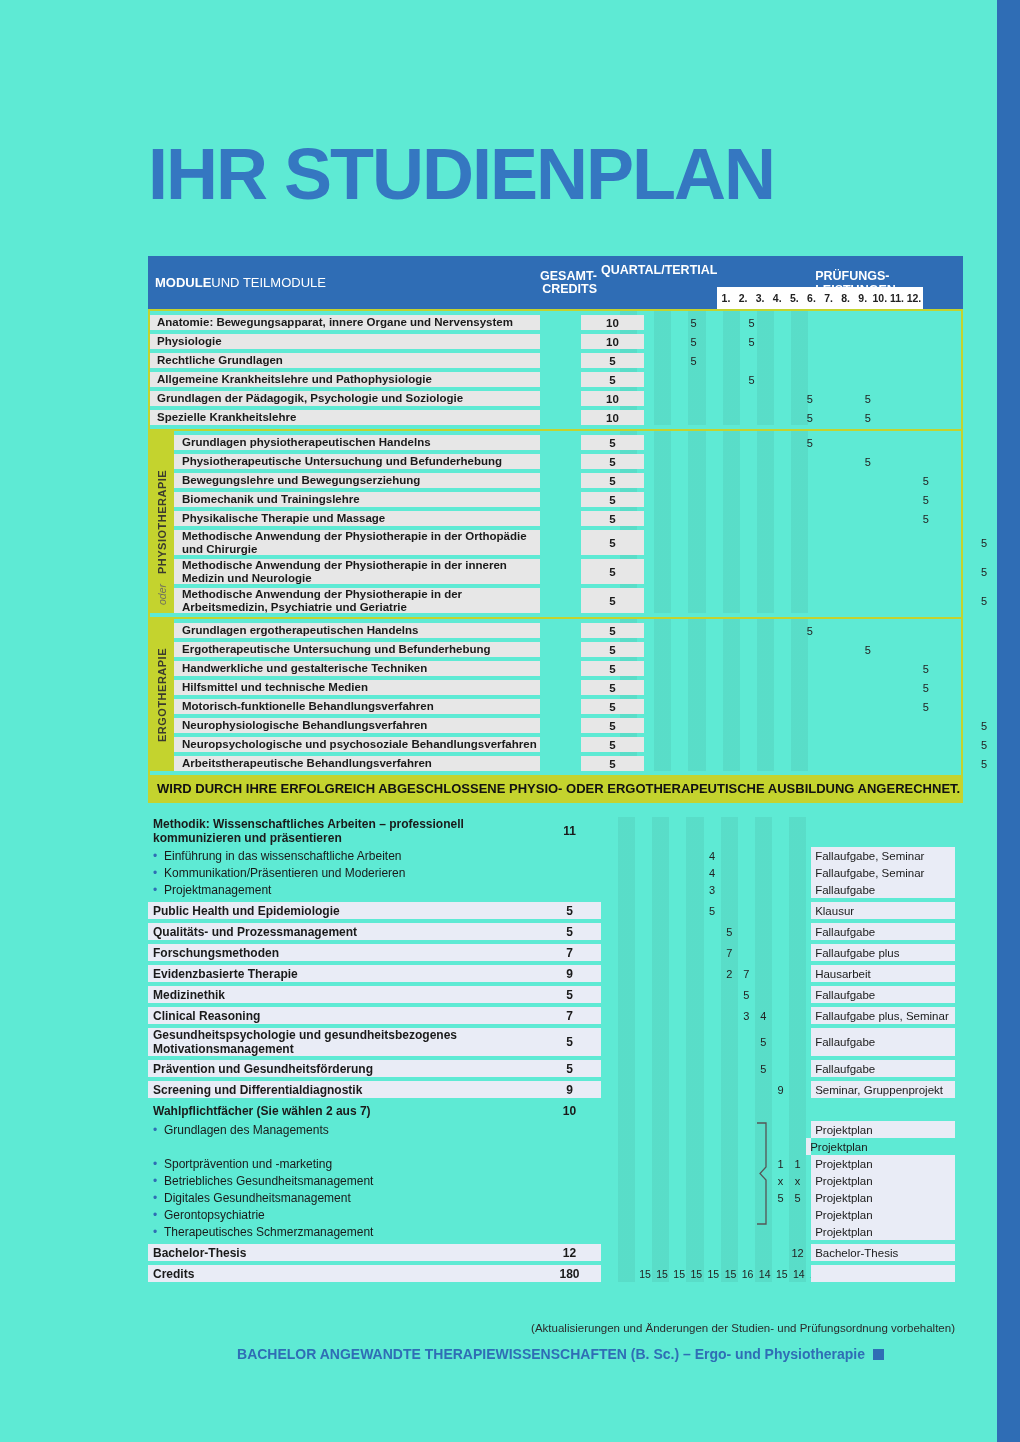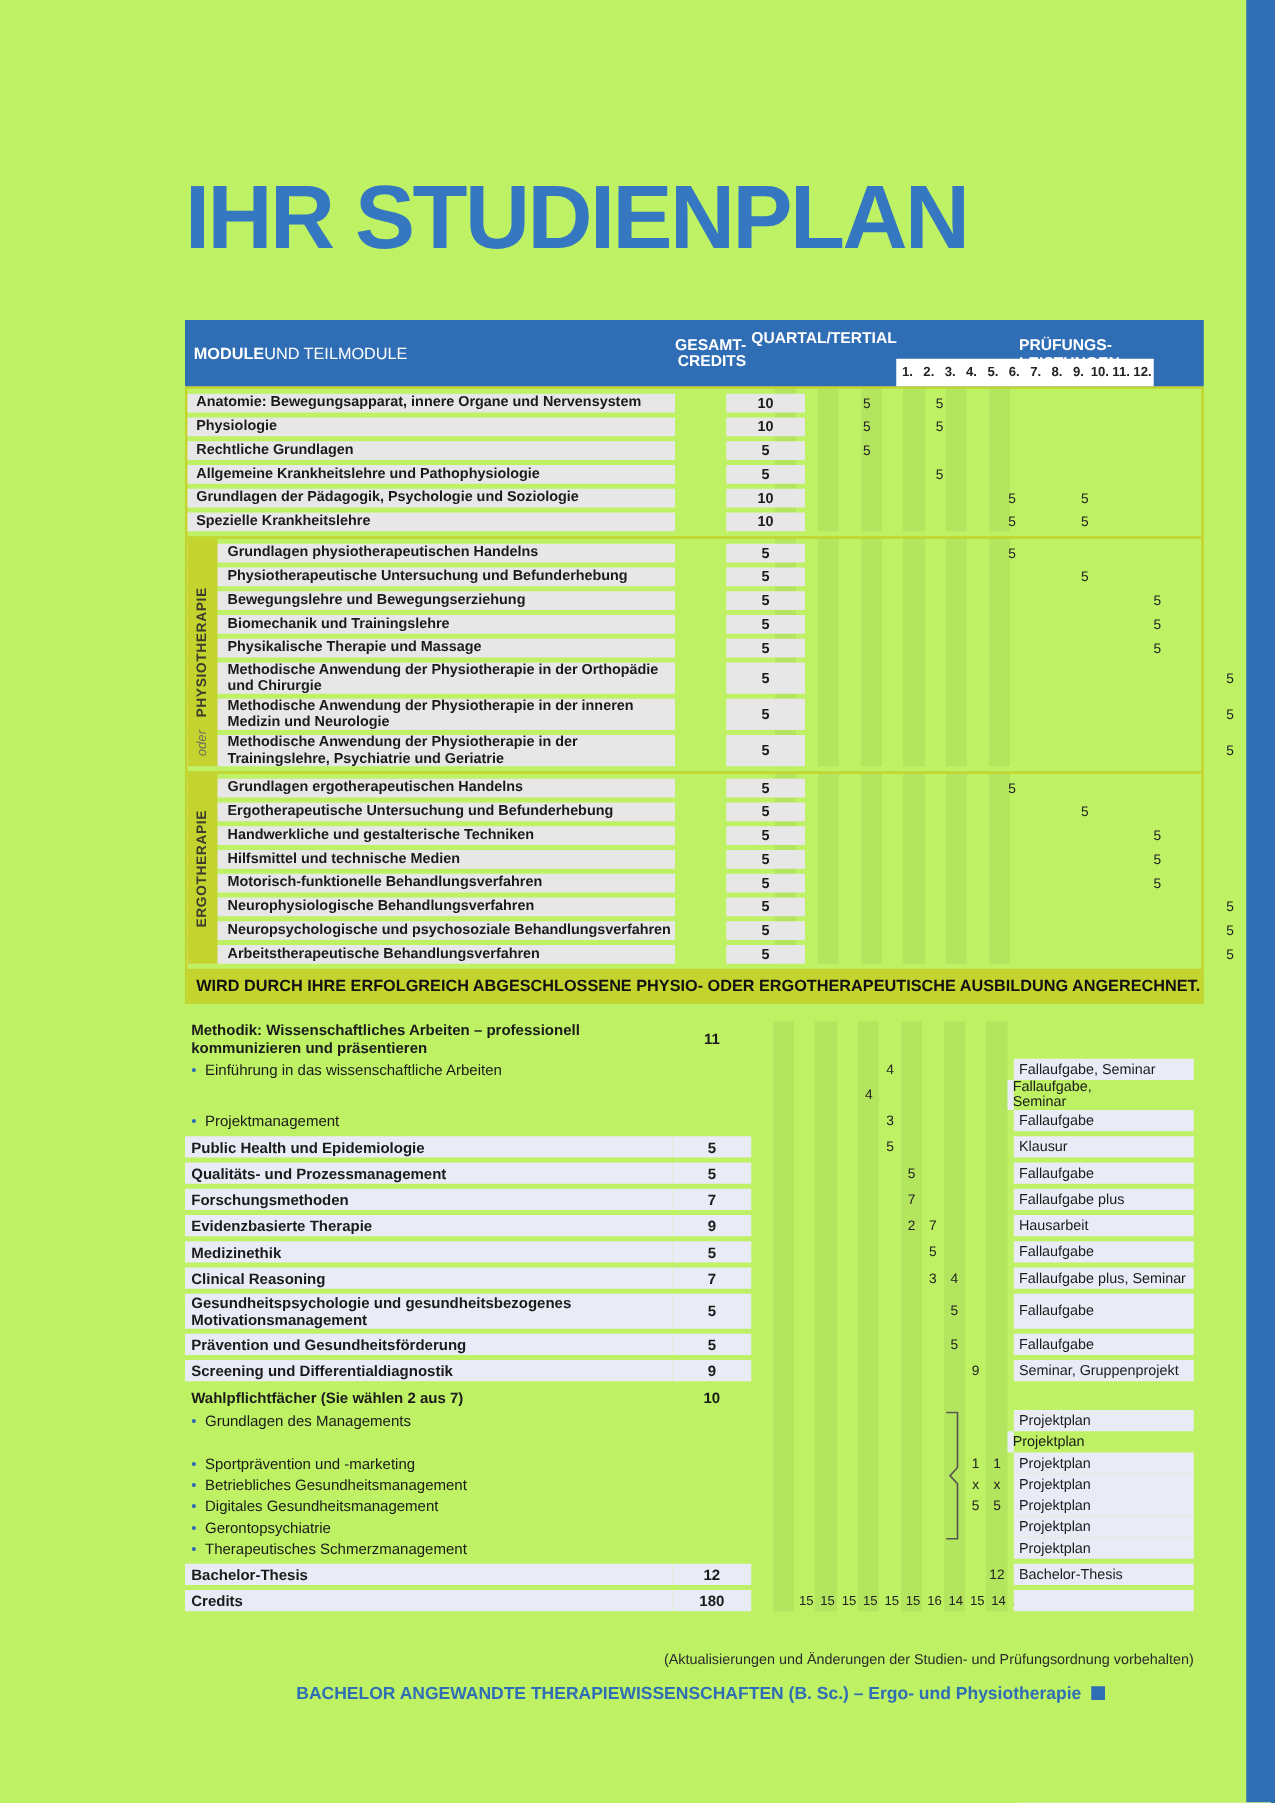--- a/index.html
+++ b/index.html
@@ -8,21 +8,21 @@
     --lime:#C4D32E;
     --rowgray:#E7E7E7;
     --tint:#E9ECF6;
     --thesis:#C9D0E8;
     --stripe:rgba(0,0,0,0.055);
     --ink:#1a1a1a;
     --qw:17.1px;
   }
   *{margin:0;padding:0;box-sizing:border-box;}
   body{font-family:"Liberation Sans",sans-serif;background:#fff;color:var(--ink);}
-  .page{position:relative;width:1020px;height:1442px;background:#bef264;overflow:hidden;}
+  .page{position:relative;width:1020px;height:1442px;background:#5eead4;overflow:hidden;}
   .right-bar{position:absolute;top:0;right:0;width:23px;height:1442px;background:var(--blue);}
   .content{position:absolute;left:148px;top:0;width:815px;}
   .title{margin-top:138px;font-size:72px;font-weight:bold;letter-spacing:-2px;color:var(--title-blue);line-height:1;}
 
   
   .thead{margin-top:46px;background:var(--blue);color:#fff;height:53px;display:grid;
          grid-template-columns:390px 63px 205.2px 5px 144px;position:relative;}
   .th-name{display:flex;align-items:center;padding-left:7px;font-size:13px;white-space:nowrap;}
   .th-name .b{font-weight:bold;}
   .th-cred{justify-self:end;text-align:right;font-size:12.5px;font-weight:bold;line-height:13px;
@@ -363,21 +363,21 @@
             <div class="cell qcell"></div>
             <div class="cell qcell"></div>
             <div class="cell qcell"></div>
             <div class="cell qcell"></div>
             <div class="cell qcell"></div>
             <div class="cell qcell"></div>
             <div class="cell"></div>
             <div class="cell ecell"></div>
           </div>
           <div class="row upper-row">
-            <div class="cell ncell">Methodische Anwendung der Physiotherapie in der Trainingslehre, Psychiatrie und Geriatrie</div>
+            <div class="cell ncell">Methodische Anwendung der Physiotherapie in der Arbeitsmedizin, Psychiatrie und Geriatrie</div>
             <div class="cell ccell">5</div>
             <div class="cell qcell"></div>
             <div class="cell qcell"></div>
             <div class="cell qcell"></div>
             <div class="cell qcell"></div>
             <div class="cell qcell"></div>
             <div class="cell qcell">5</div>
             <div class="cell qcell"></div>
             <div class="cell qcell"></div>
             <div class="cell qcell"></div>
@@ -573,20 +573,21 @@
             <div class="cell qcell">4</div>
             <div class="cell qcell"></div>
             <div class="cell qcell"></div>
             <div class="cell qcell"></div>
             <div class="cell qcell"></div>
             <div class="cell qcell"></div>
             <div class="cell"></div>
             <div class="cell ecell">Fallaufgabe, Seminar</div>
           </div>
           <div class="row sub">
+            <div class="cell ncell">Kommunikation/Präsentieren und Moderieren</div>
             <div class="cell ccell"></div>
             <div class="cell qcell"></div>
             <div class="cell qcell"></div>
             <div class="cell qcell"></div>
             <div class="cell qcell"></div>
             <div class="cell qcell"></div>
             <div class="cell qcell"></div>
             <div class="cell qcell">4</div>
             <div class="cell qcell"></div>
             <div class="cell qcell"></div>

